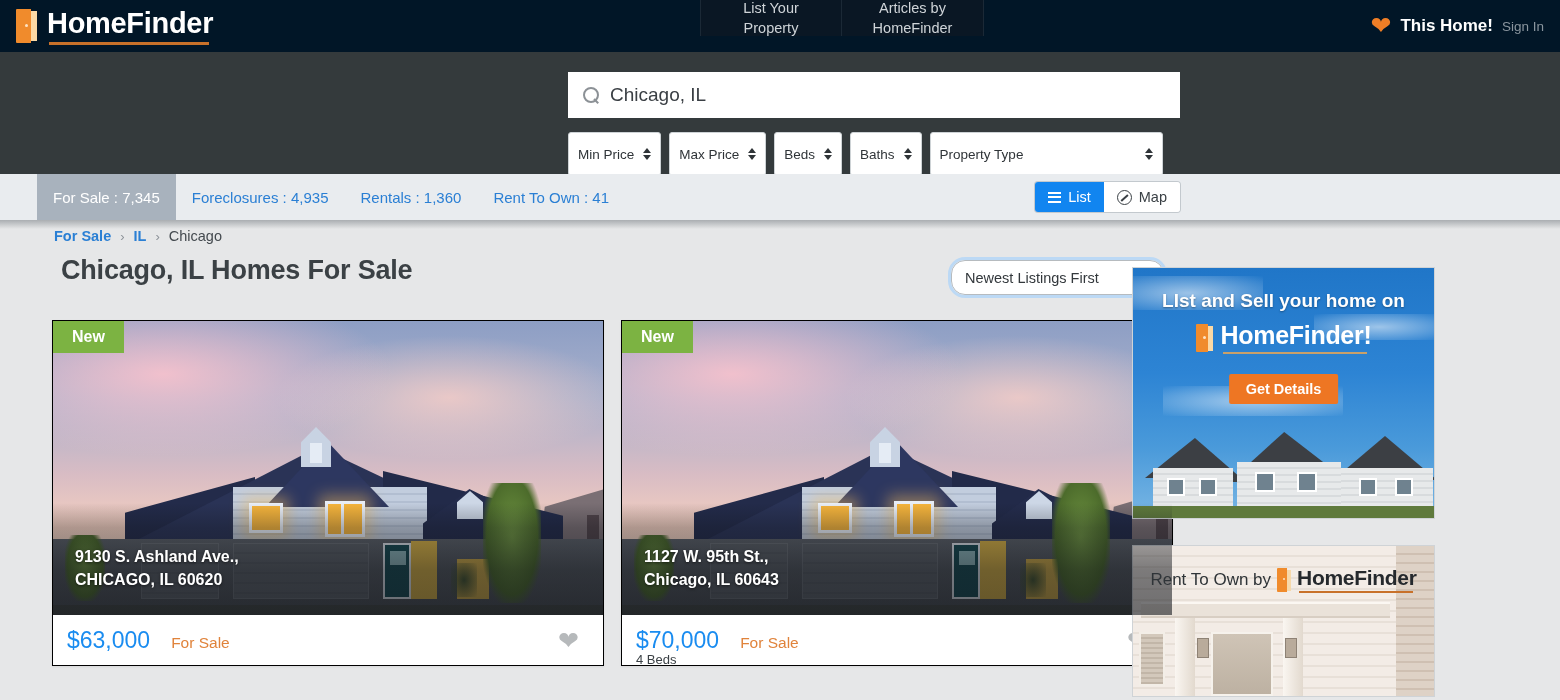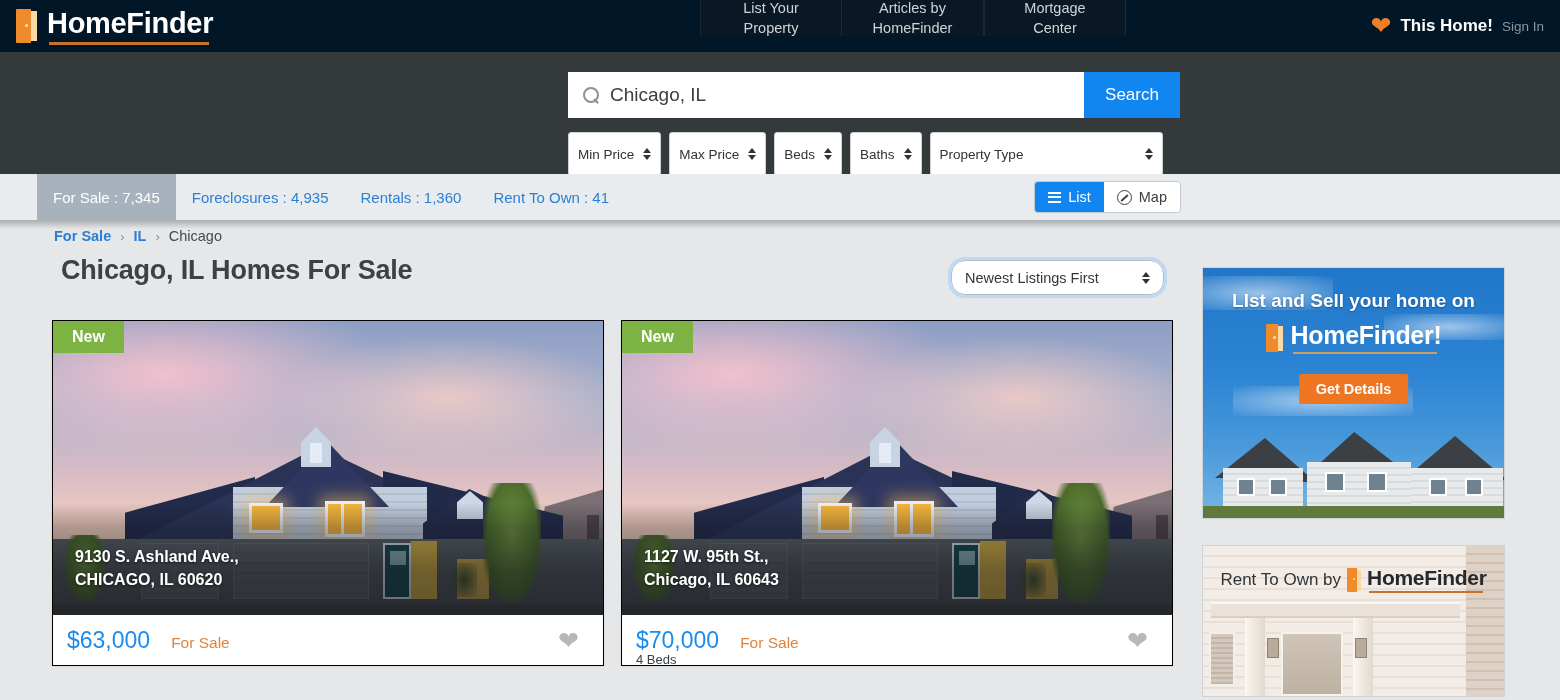--- a/index.html
+++ b/index.html
@@ -435,21 +435,21 @@
   .priceline { display: flex; align-items: baseline; gap: 21px; }
   .price { font-size: 23px; color: #1a8cf0; }
   .forsale { font-size: 15.5px; color: #e0833b; }
   .heart-gray { font-size: 25px; color: #b6b9bb; line-height: 1; cursor: pointer; }
   .subline {
     position: absolute; left: 14px; bottom: -2px;
     font-size: 13px; color: #3b4145;
   }
 
   
-  .rail { position: absolute; left: 1202px; top: 47px; width: 303px; }
+  .rail { position: absolute; left: 1132px; top: 47px; width: 303px; }
   .ad1 {
     height: 252px;
     position: relative;
     overflow: hidden;
     border: 1px solid #cfd3d6;
     background: linear-gradient(to bottom, #2076c8 0%, #2d84d4 42%, #4a9ada 72%, #79b6e4 100%);
     cursor: pointer;
   }
   .cloud {
     position: absolute;
@@ -574,40 +574,35 @@
 
   <div class="nav-links">
     <div class="nav-link">
       <span>List Your</span>
       <span>Property</span>
     </div>
     <div class="nav-link">
       <span>Articles by</span>
       <span>HomeFinder</span>
     </div>
-    <div class="nav-link">
-      <span>Mortgage</span>
-      <span>Center</span>
-    </div>
   </div>
 
   <div class="nav-right">
     <span class="heart-orange">❤</span>
     <span class="this-home">This Home!</span>
     <span class="sign-in">Sign In</span>
   </div>
 </div>
 
 <div class="searchband">
   <div class="searchrow">
     <div class="searchbox">
       <span class="mag"></span>
       <input class="searchtext" type="text" value="Chicago, IL" style="">
     </div>
-    <div class="searchbtn">Search</div>
   </div>
 
   <div class="filterrow">
     <div class="filter">
       <span>Min Price</span>
       <span class="spin">
           <i class="up"></i>
           <i class="dn"></i>
         </span>
     </div>

